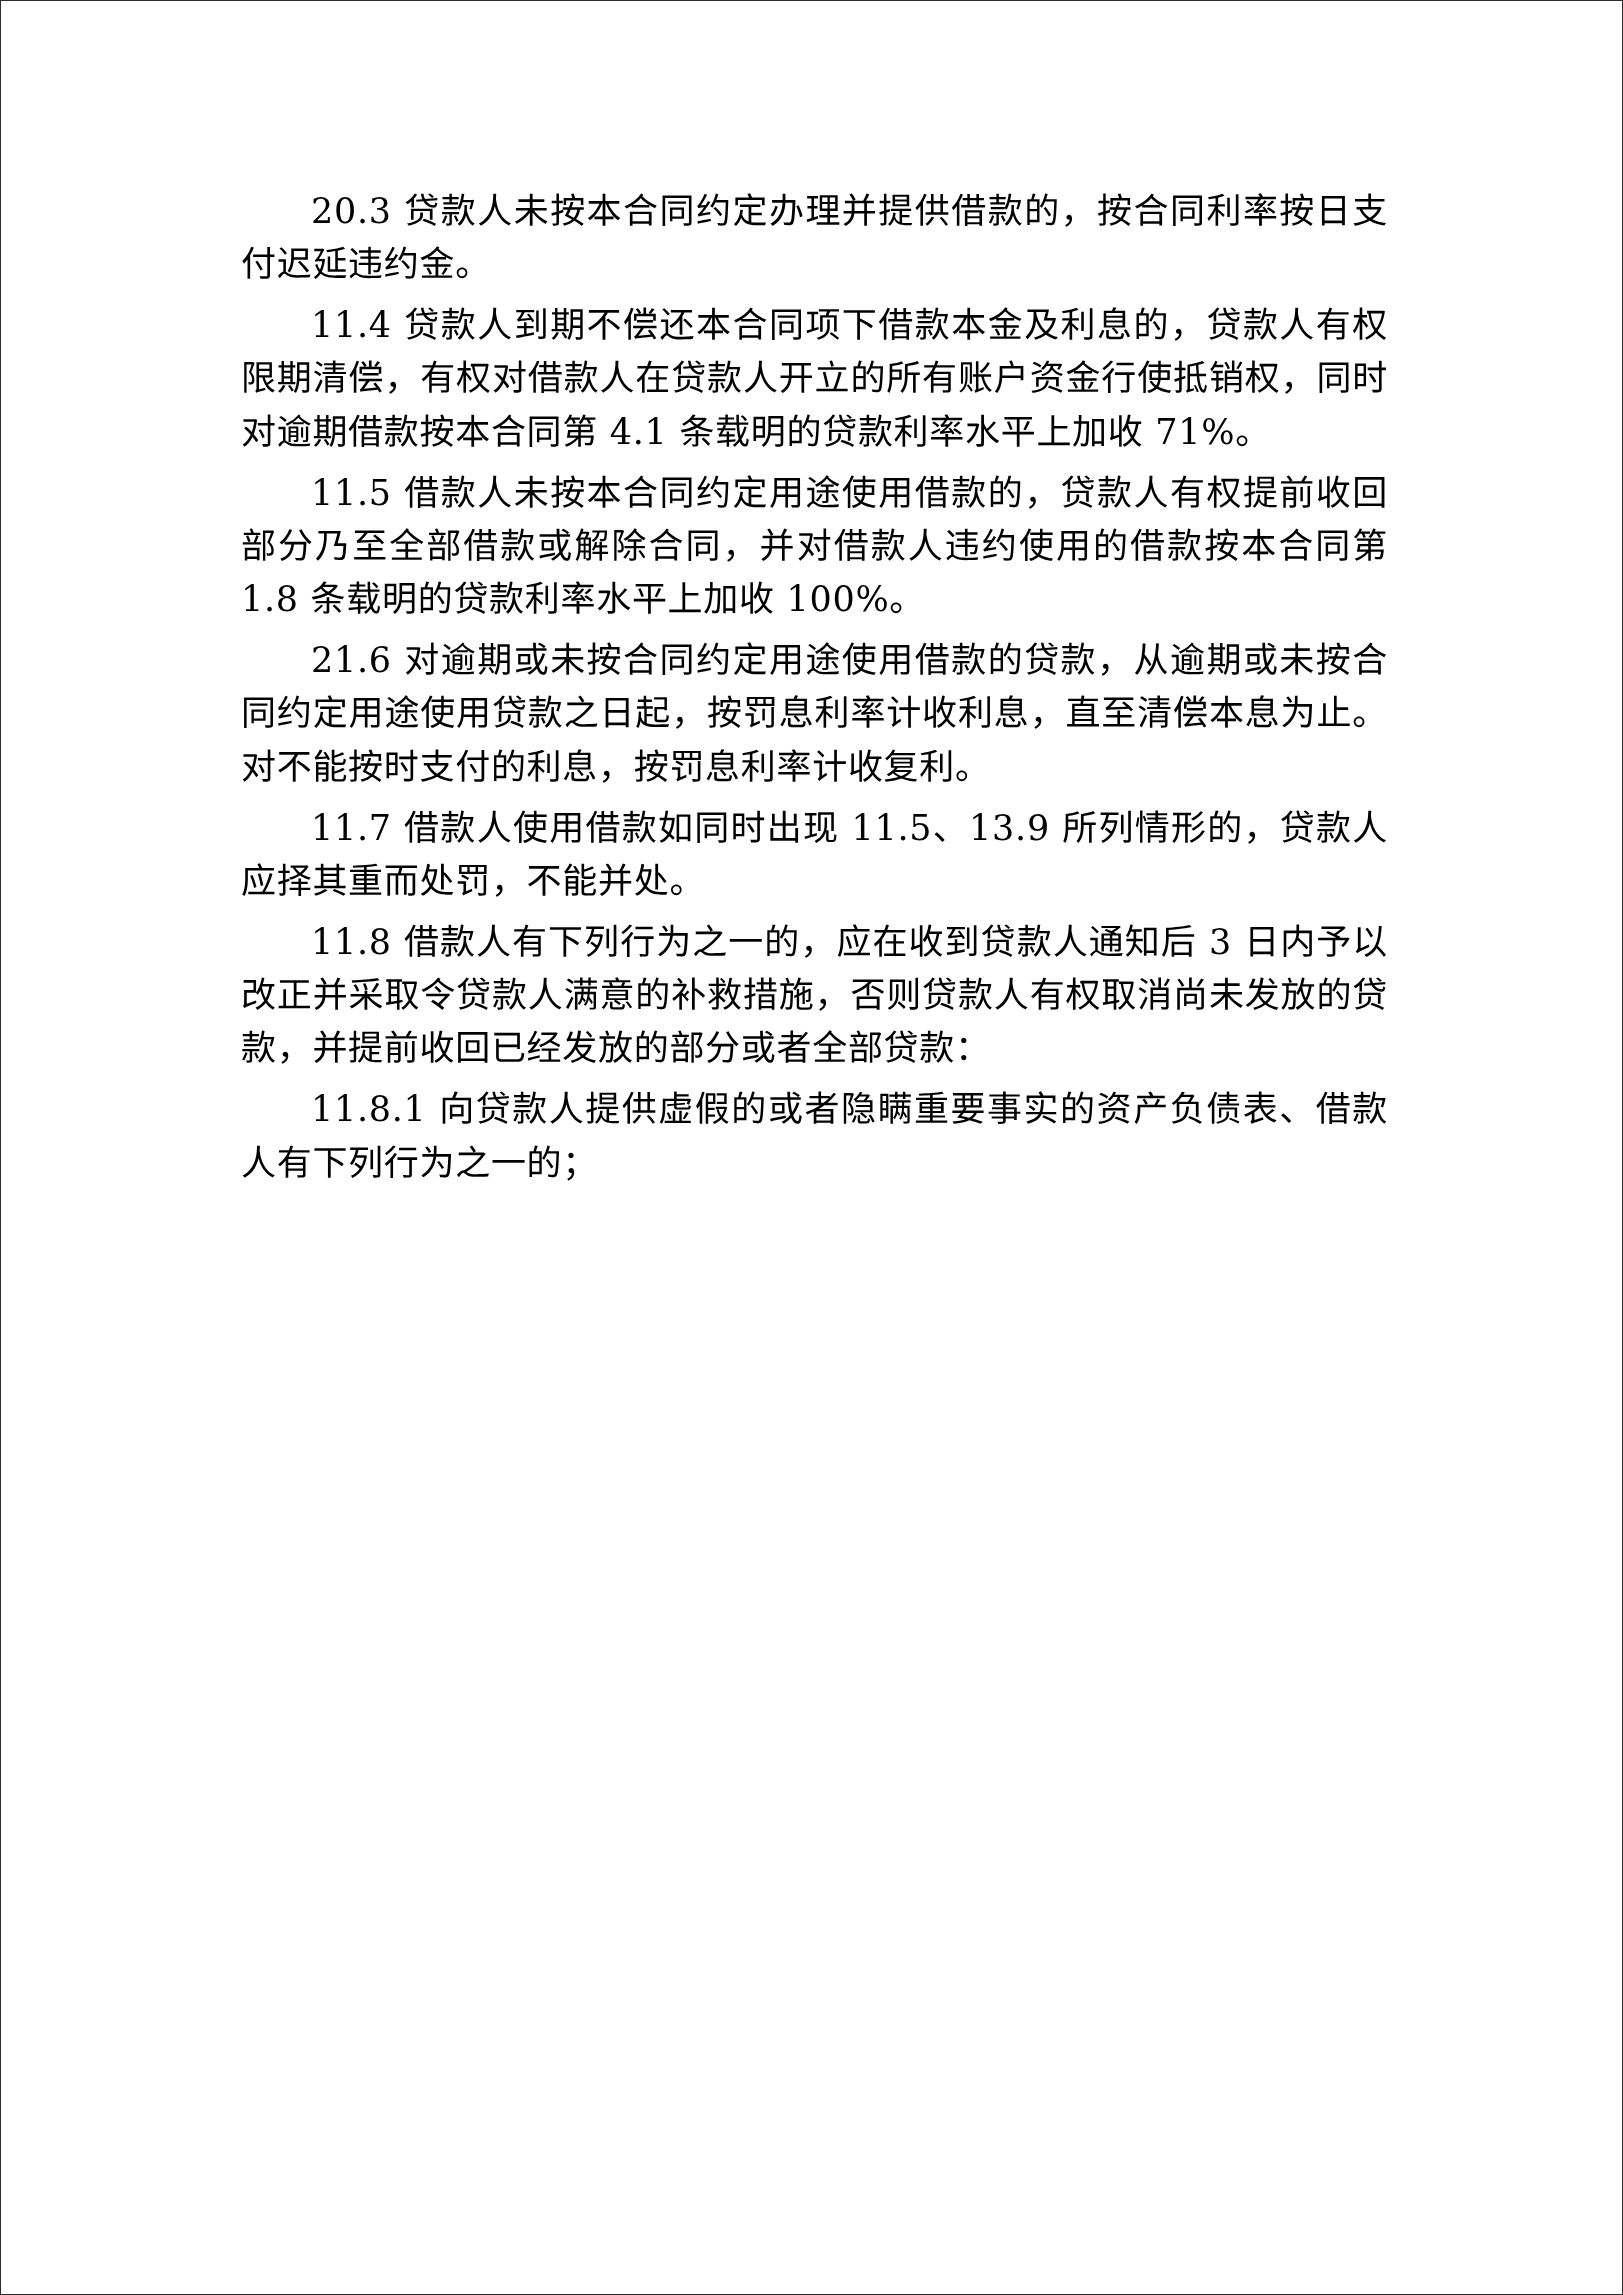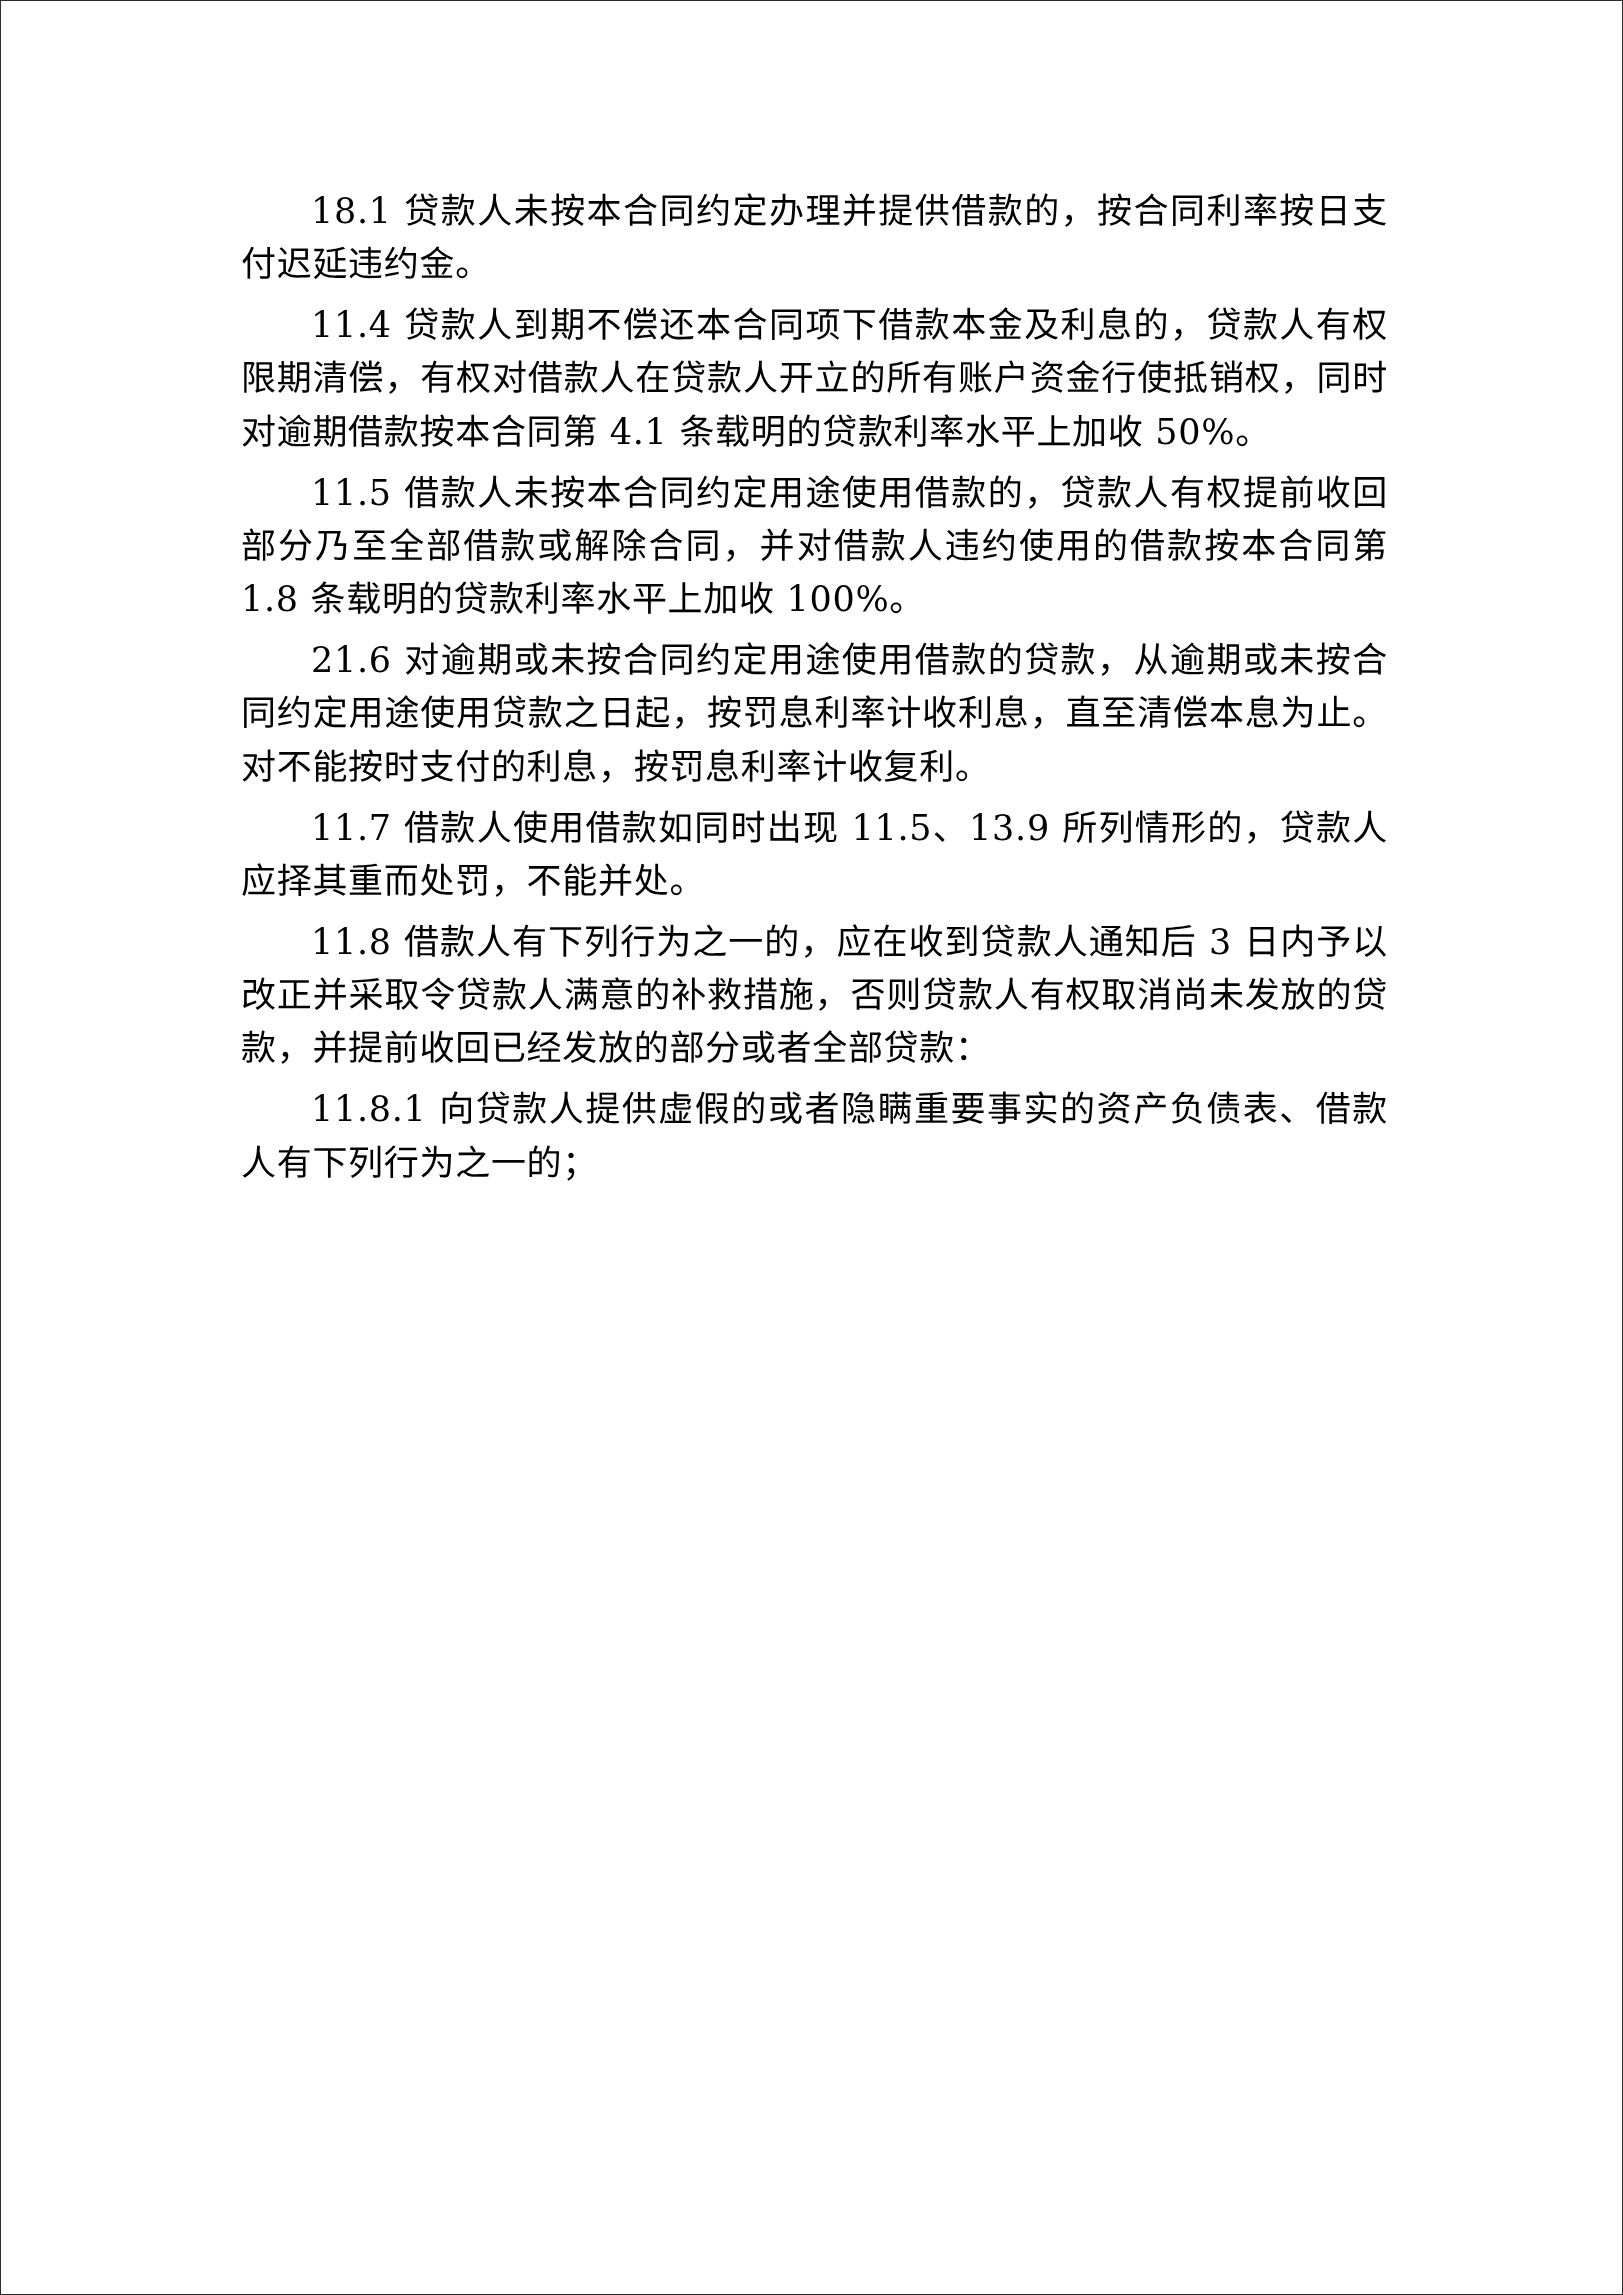--- a/index.html
+++ b/index.html
@@ -47,22 +47,22 @@
     letter-spacing: 0.02em;
     font-family: "DejaVu Serif", "Liberation Serif", serif;
   }
 </style>
 </head>
 <body>
 
 <div class="page">
   <div class="page-border"></div>
   <div class="content">
-    <p class="para">18.1 贷款人未按本合同约定办理并提供借款的，按合同利率按日支付迟延违约金。</p>
-    <p class="para">11.4 贷款人到期不偿还本合同项下借款本金及利息的，贷款人有权限期清偿，有权对借款人在贷款人开立的所有账户资金行使抵销权，同时对逾期借款按本合同第 4.1 条载明的贷款利率水平上加收 50%。</p>
+    <p class="para">20.3 贷款人未按本合同约定办理并提供借款的，按合同利率按日支付迟延违约金。</p>
+    <p class="para">11.4 贷款人到期不偿还本合同项下借款本金及利息的，贷款人有权限期清偿，有权对借款人在贷款人开立的所有账户资金行使抵销权，同时对逾期借款按本合同第 4.1 条载明的贷款利率水平上加收 71%。</p>
     <p class="para">11.5 借款人未按本合同约定用途使用借款的，贷款人有权提前收回部分乃至全部借款或解除合同，并对借款人违约使用的借款按本合同第 1.8 条载明的贷款利率水平上加收 100%。</p>
     <p class="para">21.6 对逾期或未按合同约定用途使用借款的贷款，从逾期或未按合同约定用途使用贷款之日起，按罚息利率计收利息，直至清偿本息为止。对不能按时支付的利息，按罚息利率计收复利。</p>
     <p class="para">11.7 借款人使用借款如同时出现 11.5、13.9 所列情形的，贷款人应择其重而处罚，不能并处。</p>
     <p class="para">11.8 借款人有下列行为之一的，应在收到贷款人通知后 3 日内予以改正并采取令贷款人满意的补救措施，否则贷款人有权取消尚未发放的贷款，并提前收回已经发放的部分或者全部贷款：</p>
     <p class="para">11.8.1 向贷款人提供虚假的或者隐瞒重要事实的资产负债表、借款人有下列行为之一的；</p>
   </div>
 </div>
 
 
 </body></html>

